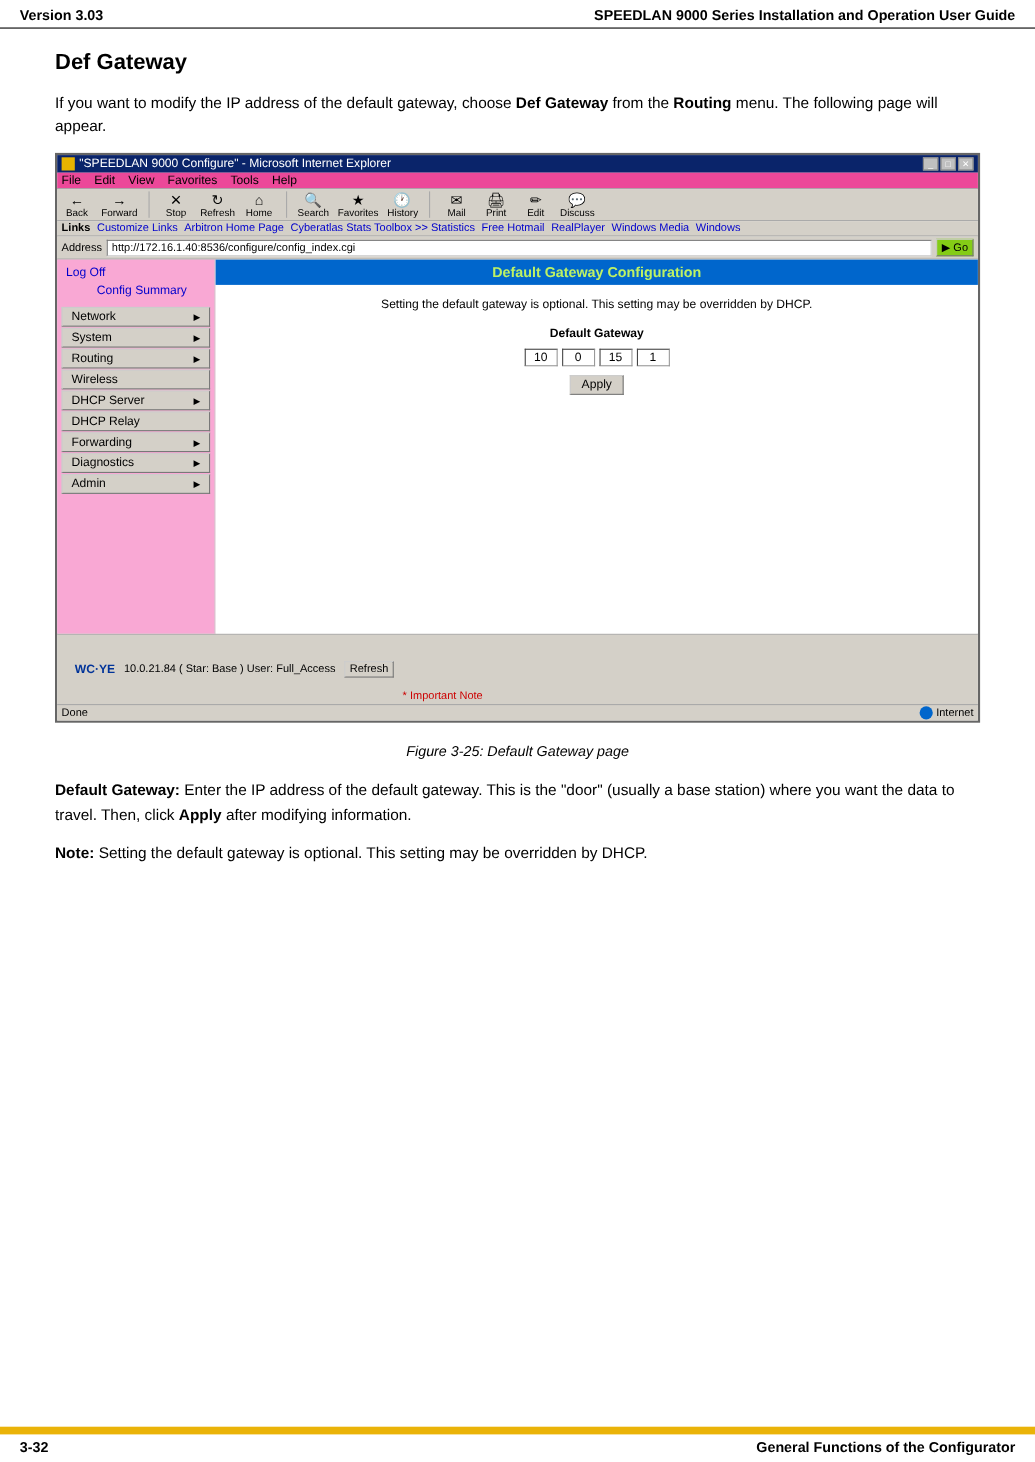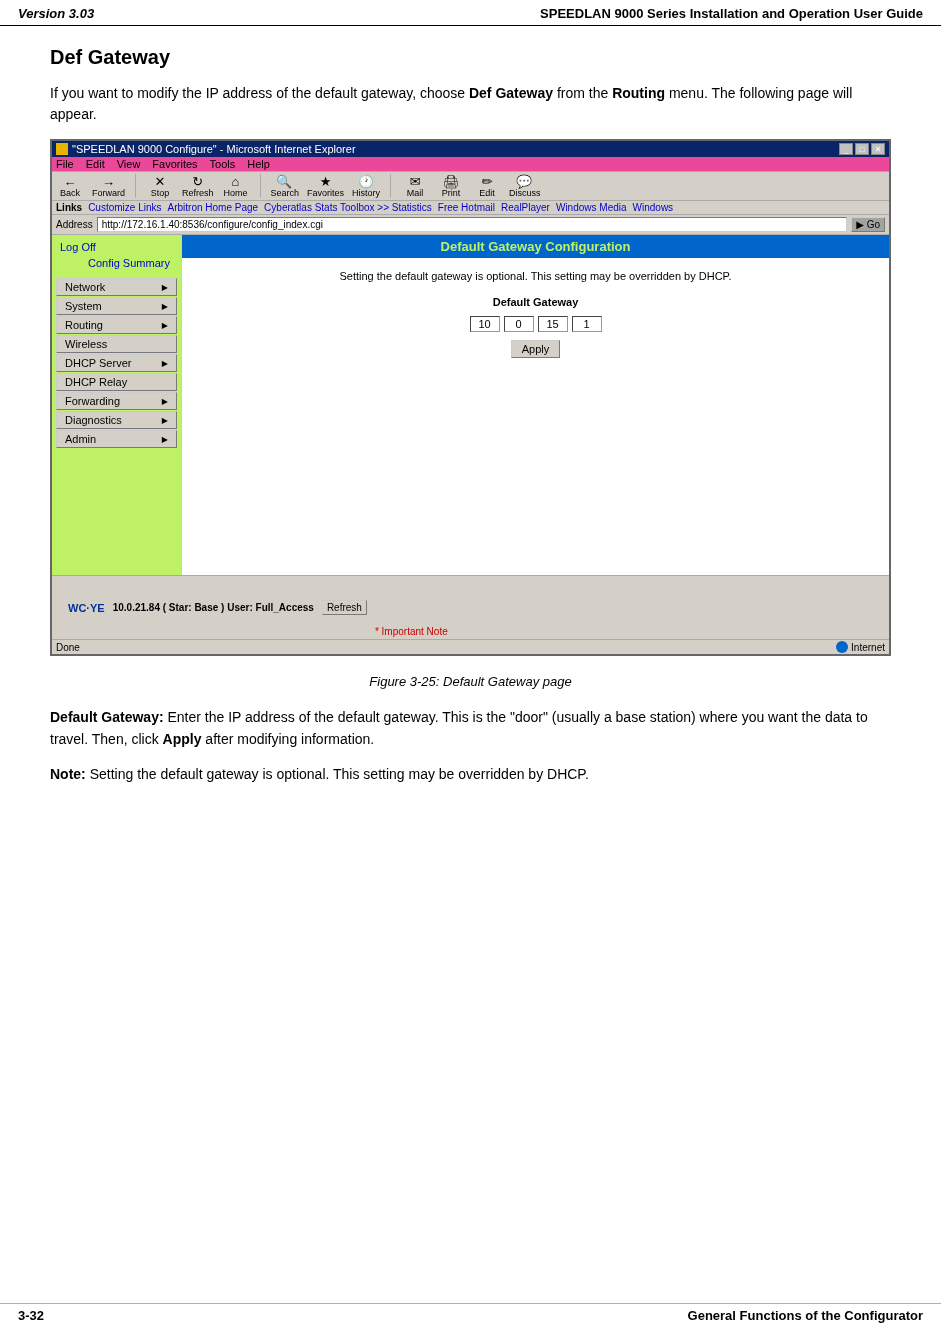--- a/index.html
+++ b/index.html
@@ -17,35 +17,34 @@
       display: flex;
       justify-content: space-between;
       align-items: baseline;
       padding: 6px 18px 4px 18px;
       border-bottom: 1px solid #000;
     }
     .page-header .version {
       font-size: 13px;
       font-weight: bold;
       font-family: Arial, sans-serif;
-      font-style: italic;
     }
     .page-header .guide-title {
       font-size: 13px;
       font-weight: bold;
       font-family: Arial, sans-serif;
     }
 
     
     .page-footer {
       display: flex;
       justify-content: space-between;
       align-items: flex-end;
       padding: 4px 18px 6px 18px;
-      border-top: 1px solid #eab308;
+      border-top: 7px solid #eab308;
       position: absolute;
       bottom: 0;
       left: 0;
       right: 0;
     }
     .page-footer .page-num {
       font-size: 13px;
       font-weight: bold;
       font-family: Arial, sans-serif;
     }
@@ -186,36 +185,36 @@
     .address-input {
       flex: 1;
       background: #fff;
       border: 1px inset #ccc;
       padding: 1px 4px;
       font-size: 10px;
       font-family: Arial, sans-serif;
     }
     .go-btn {
       font-size: 10px;
-      background: #a3a3a3;
+      background: #84cc16;
       border: 1px outset #ccc;
       padding: 1px 4px;
       cursor: pointer;
     }
 
     
     .browser-content {
       display: flex;
       min-height: 340px;
     }
 
     
     .browser-sidebar {
-      width: 130px;
-      background: #bef264;
+      width: 144px;
+      background: #f9a8d4;
       border-right: 1px solid #ccc;
       padding: 4px 0;
       font-size: 11px;
       flex-shrink: 0;
     }
     .sidebar-log-off {
       color: #0000cc;
       padding: 2px 8px;
       cursor: pointer;
       font-size: 11px;
@@ -319,21 +318,20 @@
       gap: 8px;
       font-size: 10px;
     }
     .footer-logo {
       font-weight: bold;
       font-size: 11px;
       color: #003399;
     }
     .footer-info {
       font-size: 10px;
-      font-weight: bold;
     }
     .footer-refresh-btn {
       background: #d4d0c8;
       border: 1px outset #ccc;
       padding: 1px 4px;
       font-size: 10px;
       cursor: pointer;
     }
     .footer-link {
       color: #cc0000;

